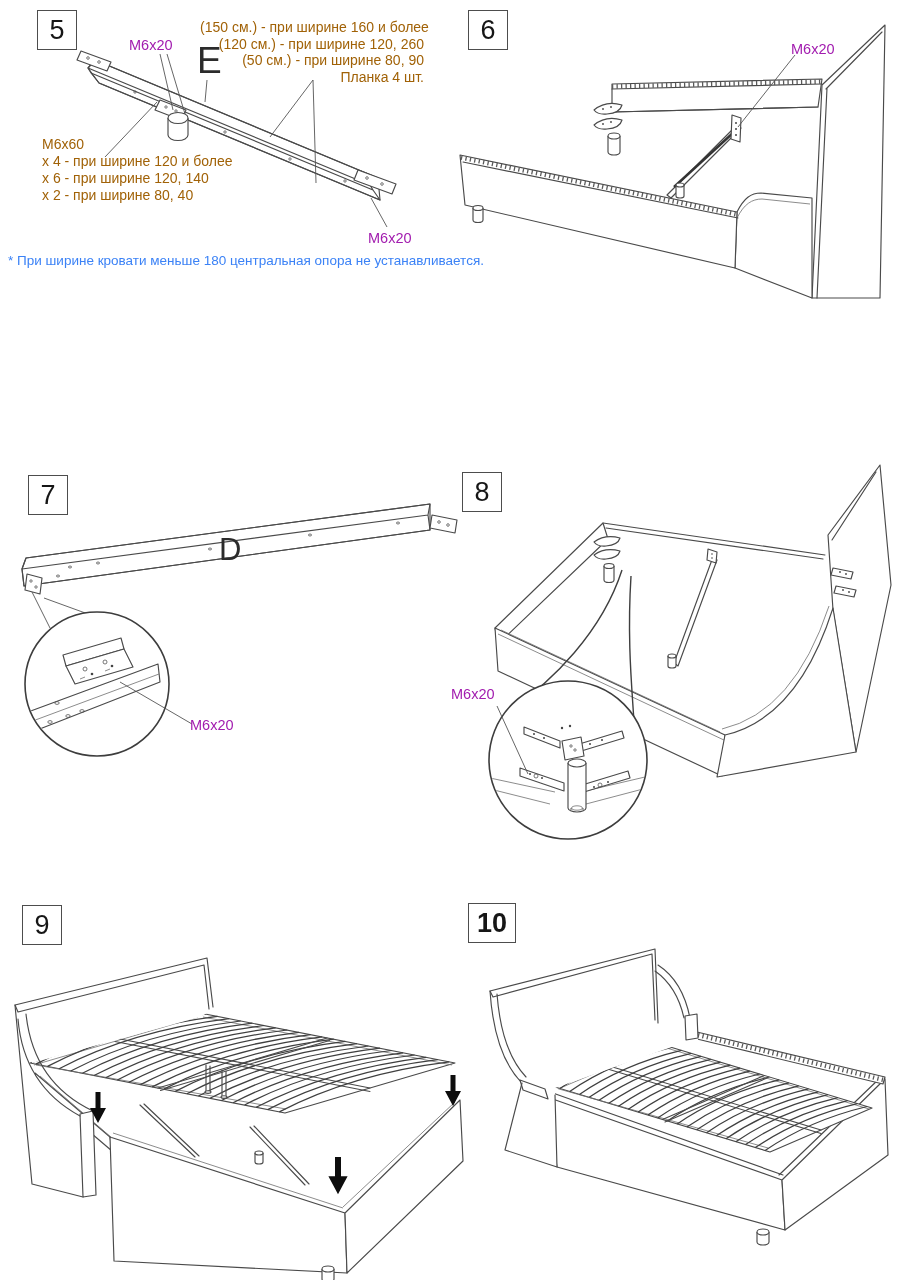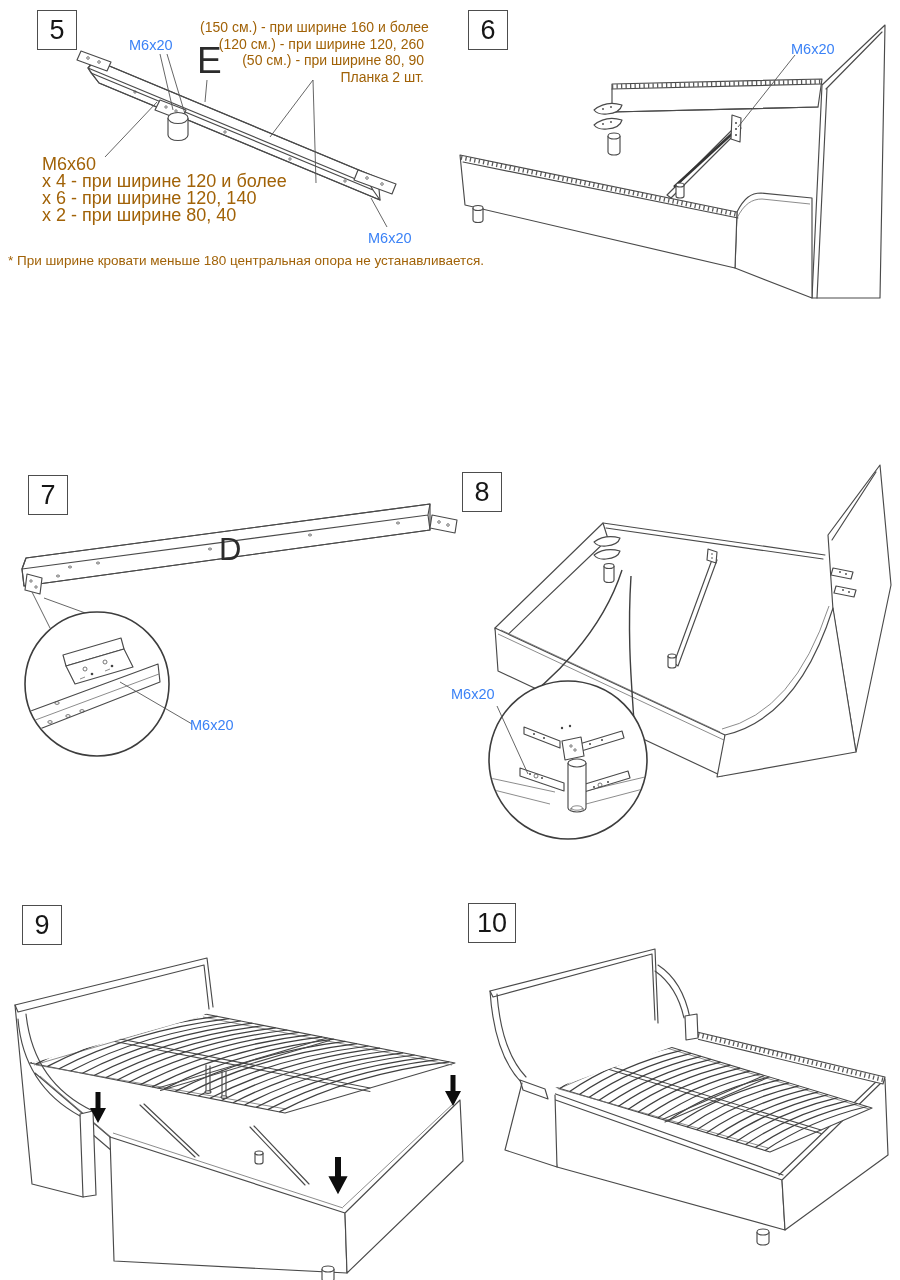--- a/index.html
+++ b/index.html
@@ -1,23 +1,23 @@
 <!DOCTYPE html>
 <html><head>
 <meta charset="utf-8">
 <style>
   html,body{margin:0;padding:0;background:#fff;}
   .canvas{position:relative;width:900px;height:1280px;background:#ffffff;
           font-family:"Liberation Sans",sans-serif;overflow:hidden;color:#1d1d1d;}
   .step-badge{position:absolute;width:38px;height:38px;border:1.6px solid #4d4d4d;background:#fff;
           display:flex;align-items:center;justify-content:center;font-size:27px;color:#161616;}
-  .lbl{position:absolute;font-size:14.5px;color:#3b82f6;white-space:nowrap;}
+  .lbl{position:absolute;font-size:14.5px;color:#a21caf;white-space:nowrap;}
   .big-letter{position:absolute;color:#2b2b2b;line-height:1;}
   .txtblock{position:absolute;font-size:14px;line-height:16.5px;color:#a16207;white-space:nowrap;}
-  .footnote{position:absolute;font-size:13.5px;color:#a16207;white-space:nowrap;}
+  .footnote{position:absolute;font-size:13.5px;color:#3b82f6;white-space:nowrap;}
   svg{position:absolute;overflow:visible;}
   .ln{fill:none;stroke:#4a4a4a;stroke-width:1.15;stroke-linecap:round;stroke-linejoin:round;}
   .thin{fill:none;stroke:#6e6e6e;stroke-width:.8;}
   .wh{fill:#fff;stroke:#4a4a4a;stroke-width:1.15;stroke-linejoin:round;}
   .whn{fill:#fff;stroke:none;}
   .circ{fill:#fff;stroke:#3d3d3d;stroke-width:1.6;}
   .hatch{fill:none;stroke:#5a5a5a;stroke-width:4.5;stroke-dasharray:1.3 3.2;}
   .dark{fill:none;stroke:#333;stroke-width:2.4;}
   .lead{fill:none;stroke:#555;stroke-width:.9;}
   .lead2{fill:none;stroke:#3f3f3f;stroke-width:1.4;}
@@ -39,21 +39,21 @@
     </div>
   <div class="step-badge" style="left:28px;top:475px;">
     <span>7</span>
     </div>
   <div class="step-badge" style="left:462px;top:472px;">
     <span>8</span>
     </div>
   <div class="step-badge" style="left:22px;top:905px;">
     <span>9</span>
     </div>
-  <div class="step-badge" style="left:468px;top:903px;width:46px;">
+  <div class="step-badge" style="left:468px;top:903px;width:46px;font-weight:bold;">
     <span>10</span>
     </div>
 
   <svg style="left:55px;top:40px;" width="350" height="215" viewBox="0 0 350 215">
     <defs>
       <path id="arr" d="M-2.5,0 h5 v16 h5.5 l-8,15 l-8,-15 h5.5 z"></path>
     </defs>
     <g>
       <polygon class="wh" points="40,20 323,138 325,160 44,43 33,28"></polygon>
       <path class="ln" d="M40,20 L323,138 M33,28 L315,145 M36,33 L318,150 M44,43 L325,160 M40,20 33,28 36,33 44,43 M323,138 315,145 318,150 325,160"></path>
@@ -365,23 +365,23 @@
       </g>
     </g>
   </svg>
 
   <div class="lbl" style="left:129px;top:37px;">M6x20</div>
   <div class="big-letter" style="left:197px;top:42px;font-size:37px;">E</div>
   <div class="txtblock" style="left:200px;top:19px;width:224px;text-align:right;">
     <div>(150 см.) - при ширине 160 и более</div>
     <div>(120 см.) - при ширине 120, 260</div>
     <div>(50 см.) - при ширине 80, 90</div>
-    <div>Планка 2 шт.</div>
+    <div>Планка 4 шт.</div>
   </div>
-  <div class="txtblock" style="left:42px;top:156px;line-height:17px;font-size:18px;">
+  <div class="txtblock" style="left:42px;top:136px;line-height:17px;font-size:14px;">
     <div>M6x60</div>
     <div>x 4 - при ширине 120 и более</div>
     <div>x 6 - при ширине 120, 140</div>
     <div>x 2 - при ширине 80, 40</div>
   </div>
   <div class="lbl" style="left:368px;top:230px;">M6x20</div>
   <div class="footnote" style="left:8px;top:253px;">* При ширине кровати меньше 180 центральная опора не устанавливается.</div>
 
   <div class="lbl" style="left:791px;top:41px;">M6x20</div>
 

